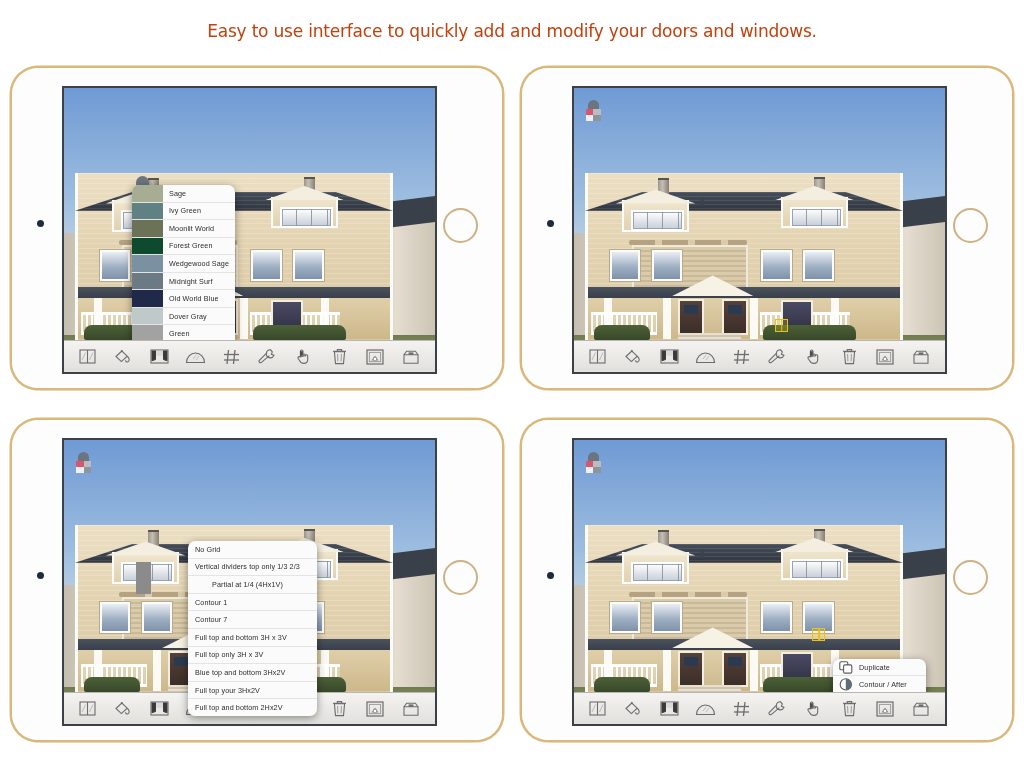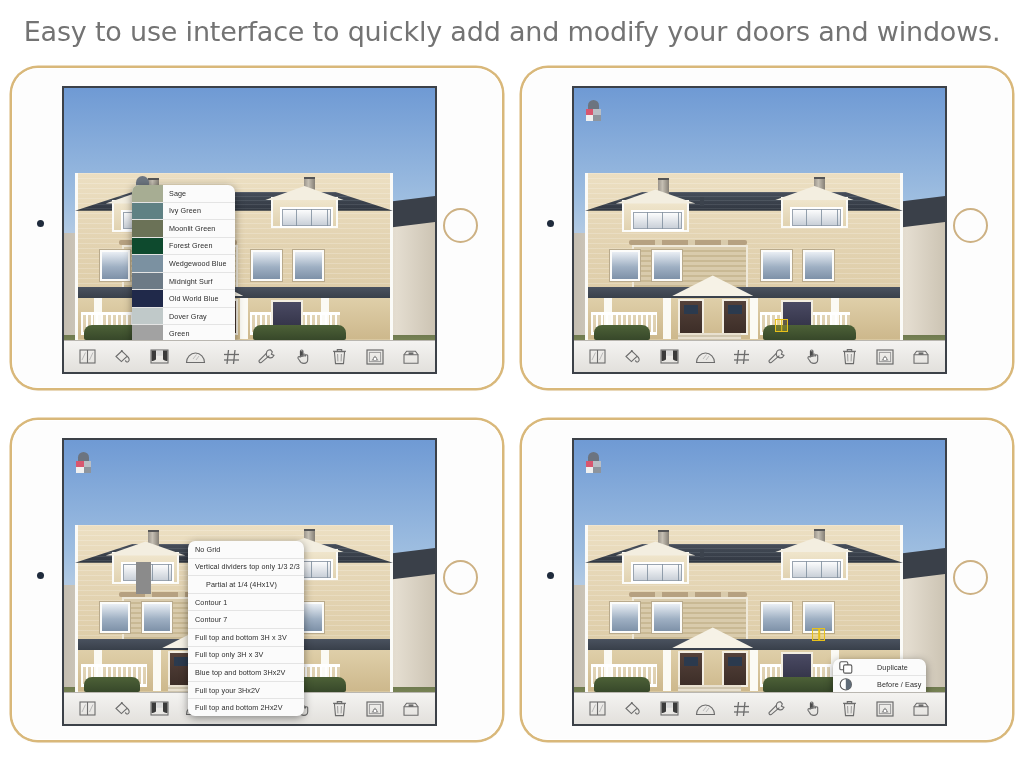--- a/index.html
+++ b/index.html
@@ -9,21 +9,21 @@
     background:#ffffff;
     font-family:"Liberation Sans", sans-serif;
     overflow:hidden;
     position:relative;
   }
 
   
   .headline{
     position:absolute;left:0;top:0;width:1024px;height:62px;
     display:flex;align-items:center;justify-content:center;
-    font-size:27px;color:#737373;letter-spacing:-0.2px;
+    font-size:17px;color:#c2410c;letter-spacing:-0.2px;
     font-family:"DejaVu Sans", sans-serif;
     white-space:nowrap;
   }
 
   
   .ipad{
     position:absolute;
     width:490px;height:320px;
     background:#fdfdfd;
     border-radius:26px;
@@ -199,27 +199,27 @@
   .lbl{padding-left:6px;font-size:7.2px;letter-spacing:.1px;
        font-family:"Liberation Sans", sans-serif;}
 
   
   .panel.colors{left:68px;top:97px;width:103px;}
   .panel.colors .row{height:16.55px;}
   .scroll-pill{position:absolute;left:72px;top:88px;width:13px;height:17px;
        border-radius:7px;background:#6d7681;}
 
   
-  .panel.grids{left:188px;top:541px;width:116px;}
+  .panel.grids{left:188px;top:541px;width:129px;}
   .panel.grids .row{height:16.6px;padding-left:7px;}
   .panel.grids .row .lbl{padding-left:0;}
 
   
   .panel.actions{left:783px;top:640px;width:93px;}
-  .panel.actions .row{height:16.4px;padding-left:5px;gap:18px;}
+  .panel.actions .row{height:16.4px;padding-left:5px;}
   .panel.actions .ico{width:15px;height:14px;flex:0 0 15px;
        display:flex;align-items:center;justify-content:center;}
   .panel.actions .lbl{padding-left:6px;}
   .panel.actions::after{
     content:"";position:absolute;left:46%;bottom:-5px;width:10px;height:10px;
     background:#fbfbfb;transform:rotate(45deg);
   }
 
   
   .gridstrip{position:absolute;left:174px;top:562px;width:15px;height:32px;
@@ -283,29 +283,29 @@
         <div class="row">
           <span class="sw" style="background:#a7ad93"></span>
           <span class="lbl">Sage</span>
         </div>
         <div class="row">
           <span class="sw" style="background:#5f8184"></span>
           <span class="lbl">Ivy Green</span>
         </div>
         <div class="row">
           <span class="sw" style="background:#6b7257"></span>
-          <span class="lbl">Moonlit Green</span>
+          <span class="lbl">Moonlit World</span>
         </div>
         <div class="row">
           <span class="sw" style="background:#0e4a2e"></span>
           <span class="lbl">Forest Green</span>
         </div>
         <div class="row">
           <span class="sw" style="background:#7b91a1"></span>
-          <span class="lbl">Wedgewood Blue</span>
+          <span class="lbl">Wedgewood Sage</span>
         </div>
         <div class="row">
           <span class="sw" style="background:#6c7a86"></span>
           <span class="lbl">Midnight Surf</span>
         </div>
         <div class="row">
           <span class="sw" style="background:#20294a"></span>
           <span class="lbl">Old World Blue</span>
         </div>
         <div class="row">
@@ -665,21 +665,21 @@
       </div>
   </div>
   <div class="gridstrip" style="position:absolute;left:124px;top:142px;width:15px;height:32px;background:#8b8b8b;"></div>
   <div class="panel grids" id="grids-panel" style="left:176px;top:121px;">
       <div class="row">
         <span class="lbl">No Grid</span>
       </div>
       <div class="row">
         <span class="lbl">Vertical dividers top only 1/3 2/3</span>
       </div>
-      <div class="row" style="padding-left: 18px;">
+      <div class="row" style="padding-left: 24px;">
         <span class="lbl">Partial at 1/4 (4Hx1V)</span>
       </div>
       <div class="row">
         <span class="lbl">Contour 1</span>
       </div>
       <div class="row">
         <span class="lbl">Contour 7</span>
       </div>
       <div class="row">
         <span class="lbl">Full top and bottom 3H x 3V</span>
@@ -760,21 +760,21 @@
           </span>
           <span class="lbl">Duplicate</span>
         </div>
         <div class="row">
           <span class="ico">
             <svg width="14" height="13" viewBox="0 0 14 13">
               <circle cx="6.8" cy="6.4" r="5.6" fill="#fff" stroke="#5a5a5a" stroke-width="1.1"></circle>
               <path d="M6.8 .8 A5.6 5.6 0 0 1 6.8 12 Z" fill="#5f6b77"></path>
             </svg>
           </span>
-          <span class="lbl">Before / Easy</span>
+          <span class="lbl">Contour / After</span>
         </div>
         <div class="row">
           <span class="ico">
             <svg width="14" height="13" viewBox="0 0 14 13">
               <rect x="0.8" y="0.8" width="5.4" height="4.8" fill="#fff" stroke="#5a5a5a" stroke-width="1.1"></rect>
               <rect x="7.5" y="0.8" width="5.4" height="4.8" fill="#fff" stroke="#5a5a5a" stroke-width="1.1"></rect>
               <rect x="0.8" y="7.1" width="5.4" height="4.8" fill="#fff" stroke="#5a5a5a" stroke-width="1.1"></rect>
               <rect x="7.5" y="7.1" width="5.4" height="4.8" fill="#fff" stroke="#5a5a5a" stroke-width="1.1"></rect>
             </svg>
           </span>

